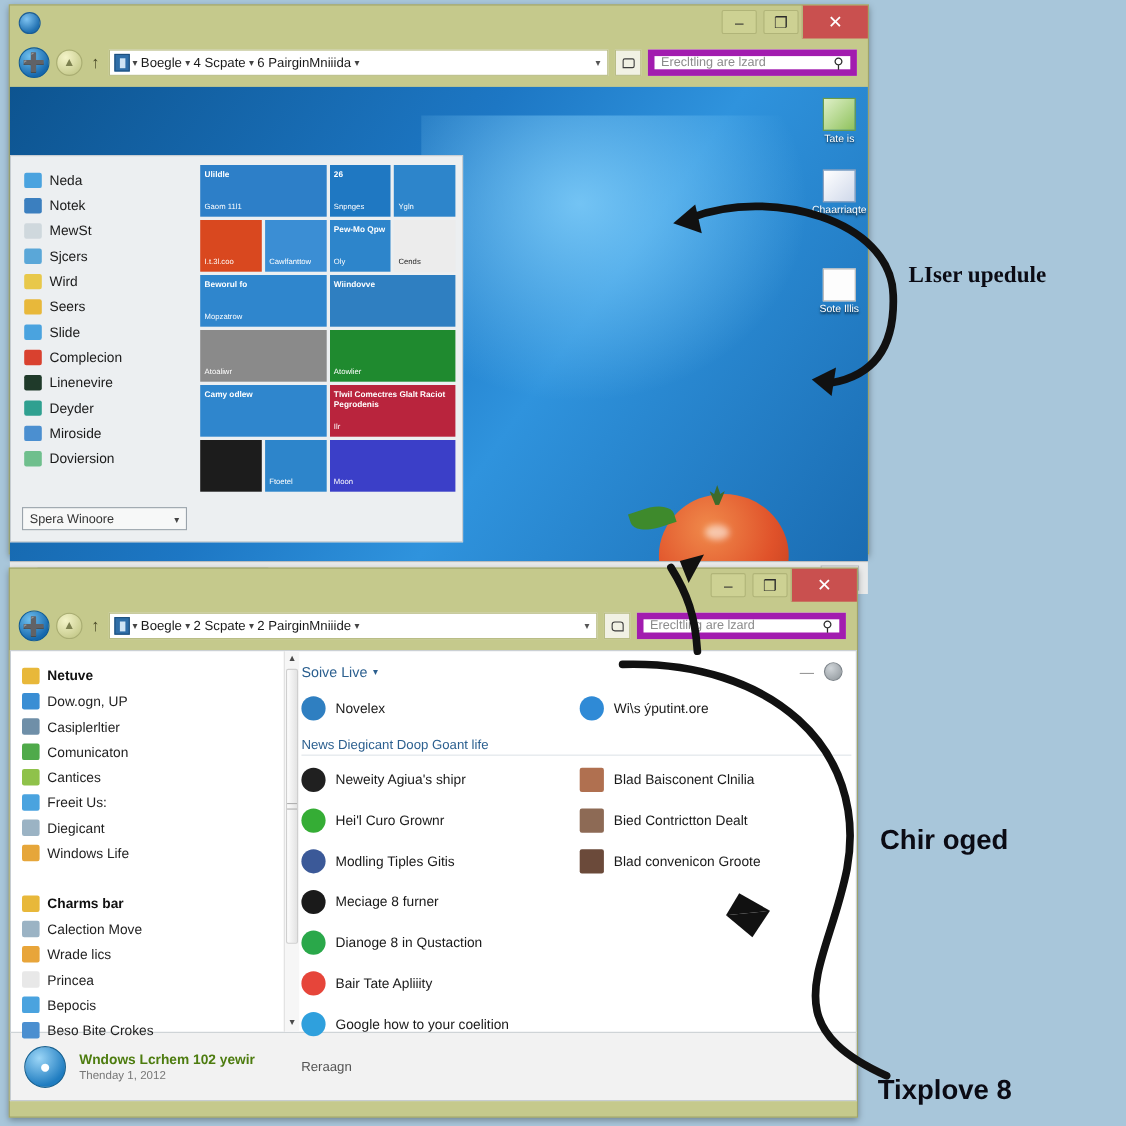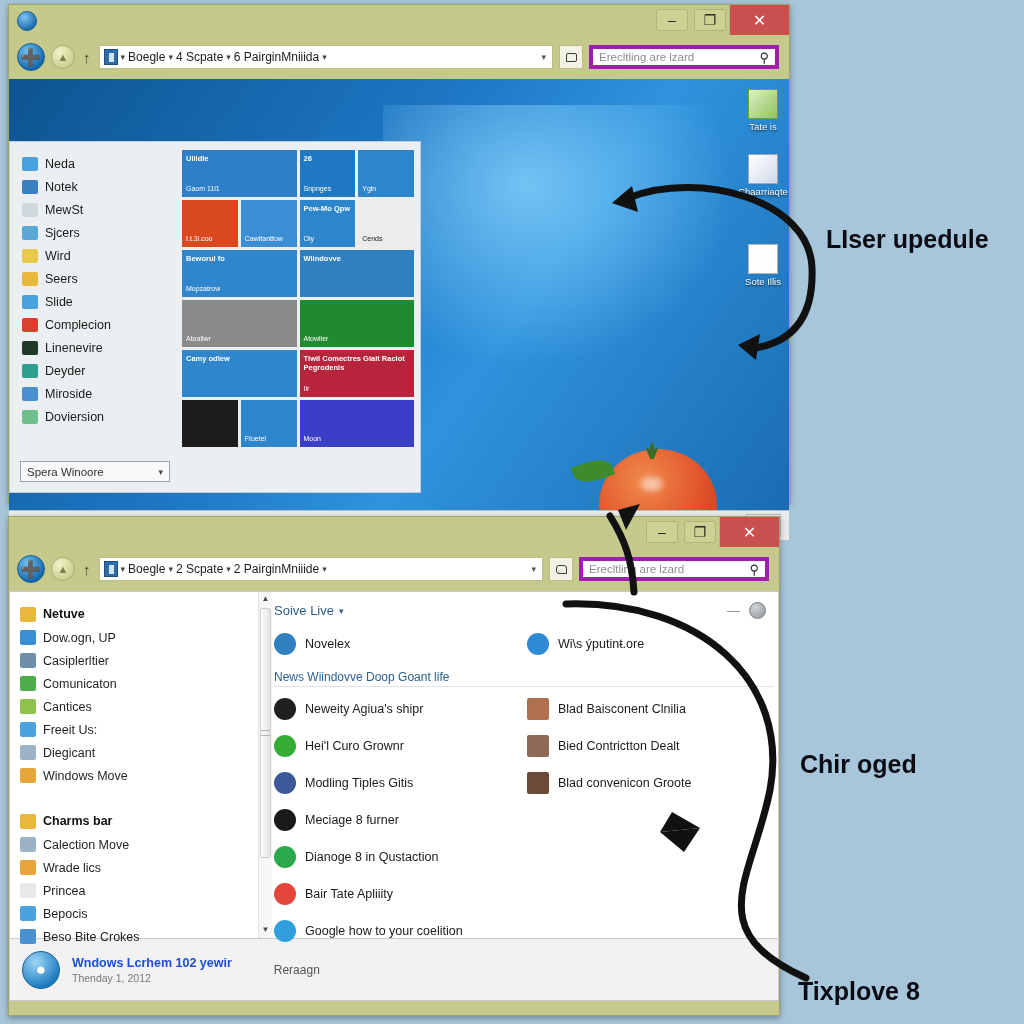--- a/index.html
+++ b/index.html
@@ -79,21 +79,21 @@
   .addr-spacer { flex: 1; }
   .addr-drop { color: #555; font-size: 9px; padding-right:2px;}
   .refresh-box {
     width: 24px; height: 24px; background: #f1f1e4;
     border: 1px solid #b9bd86;
     display:flex;align-items:center;justify-content:center;
   }
   .refresh-box .sq { width:11px;height:9px;border:1.5px solid #3c3c3c;border-radius:2px 2px 2px 0;}
   .search {
     width: 190px; height: 24px; background: #fff;
-    border: 4px solid #a21caf;
+    border: 6px solid #a21caf;
     display: flex; align-items: center;
     padding: 0 6px; font-size: 11.5px; color: #8c8c8c;
   }
   .search .mag { margin-left:auto; color:#2b2b2b; font-size:13px; }
 
   
   #win1 { left: 8px; top: 4px; width: 782px; height: 500px; }
   .w1-body { position: relative; height: 431px; background: #0f5a9e;
              background: linear-gradient(125deg,#0d5490 0%,#1d77c4 42%,#2f93dd 62%,#1a6cb2 100%); overflow:hidden; }
   .desk-glow { position:absolute; left:48%; top:6%; width:46%; height:62%;
@@ -163,27 +163,27 @@
   .w2-col { flex:1; }
   .w2-row { display:flex; align-items:center; gap:9px; height:37px; font-size:12.5px; color:#1a1a1a; }
   .w2-rico { width:22px;height:22px;border-radius:3px;flex:none; }
   .w2-secthdr { font-size:12px; color:#2b5f8f; margin:8px 0 2px; position:relative; }
   .w2-secthdr::after { content:""; position:absolute; left:0; right:-8px; bottom:-3px; height:1px; background:#dfe4e8; }
   .w2-foot { height:62px; background:#f2f2f2; border:1px solid #c6ccd1; border-top:none;
              display:flex; align-items:center; padding:0 12px; gap:12px; }
   .foot-av { width:38px;height:38px;border-radius:50%;flex:none;
              background:radial-gradient(circle at 35% 28%,#9cd6f7,#1f7cc0 72%); border:1px solid #17608f;
              display:flex;align-items:center;justify-content:center;color:#fff;font-size:17px;}
-  .foot-n { font-size:12.5px; font-weight:bold; color:#1d4ed8; }
+  .foot-n { font-size:12.5px; font-weight:bold; color:#4d7c0f; }
   .foot-d { font-size:10.5px; color:#777; margin-top:2px; }
   .foot-r { font-size:12px; color:#555; margin-left:30px; }
 
   
   .anno { position:absolute; font-weight:bold; color:#0b0b14; }
-  #an1 { left:826px; top:225px; font-size:25px; }
+  #an1 { left:826px; top:237px; font-size:21px;font-family:Liberation Serif, serif; }
   #an2 { left:800px; top:750px; font-size:25px; }
   #an3 { left:798px; top:977px; font-size:25px; }
   .arrows { position:absolute; left:0; top:0; width:1024px; height:1024px; pointer-events:none; }
 </style>
 </head>
 <body>
 
 <div class="window" id="win1">
   <div class="titlebar">
     <div class="win-logo"></div>
@@ -445,21 +445,21 @@
         <div class="w2-it">
           <span class="w2-ico" style="background:#4aa3df;"></span>
           <span>Freeit Us:</span>
         </div>
         <div class="w2-it">
           <span class="w2-ico" style="background:#9bb3c4;"></span>
           <span>Diegicant</span>
         </div>
         <div class="w2-it">
           <span class="w2-ico" style="background:#e6a63a;"></span>
-          <span>Windows Move</span>
+          <span>Windows Life</span>
         </div>
         <div class="w2-grp" style="margin-top: 22px;">
           <span class="w2-ico" style="background:#e8b83a;"></span>
           <span>Charms bar</span>
         </div>
         <div class="w2-it">
           <span class="w2-ico" style="background:#9bb3c4;"></span>
           <span>Calection Move</span>
         </div>
         <div class="w2-it">
@@ -500,21 +500,21 @@
               <span>Novelex</span>
             </div>
           </div>
           <div class="w2-col">
             <div class="w2-row">
               <span class="w2-rico" style="background:#2f8ad6;border-radius:50%;"></span>
               <span>Wi\s ýputinŧ.ore</span>
             </div>
           </div>
         </div>
-      <div class="w2-secthdr">News Wiindovve Doop Goant life</div>
+      <div class="w2-secthdr">News Diegicant Doop Goant life</div>
       <div class="w2-cols">
         <div class="w2-col" id="w2-left">
             <div class="w2-row">
               <span class="w2-rico" style="background:#202020;border-radius:50%;"></span>
               <span>Neweity Agiua's shipr</span>
             </div>
             <div class="w2-row">
               <span class="w2-rico" style="background:#35ad35;border-radius:50%;"></span>
               <span>Hei'l Curo Grownr</span>
             </div>

